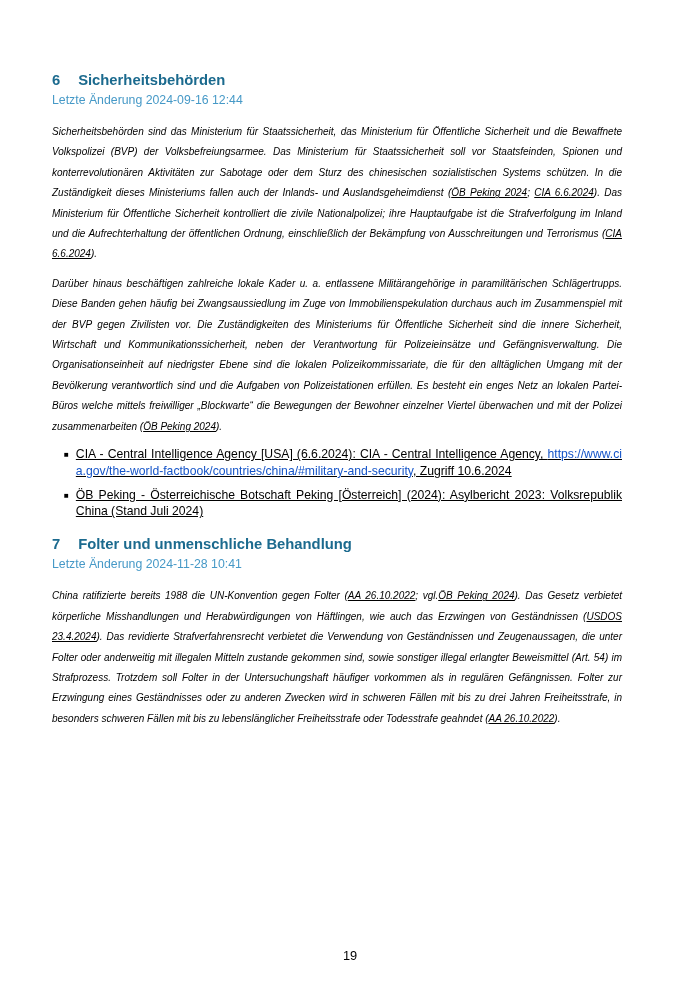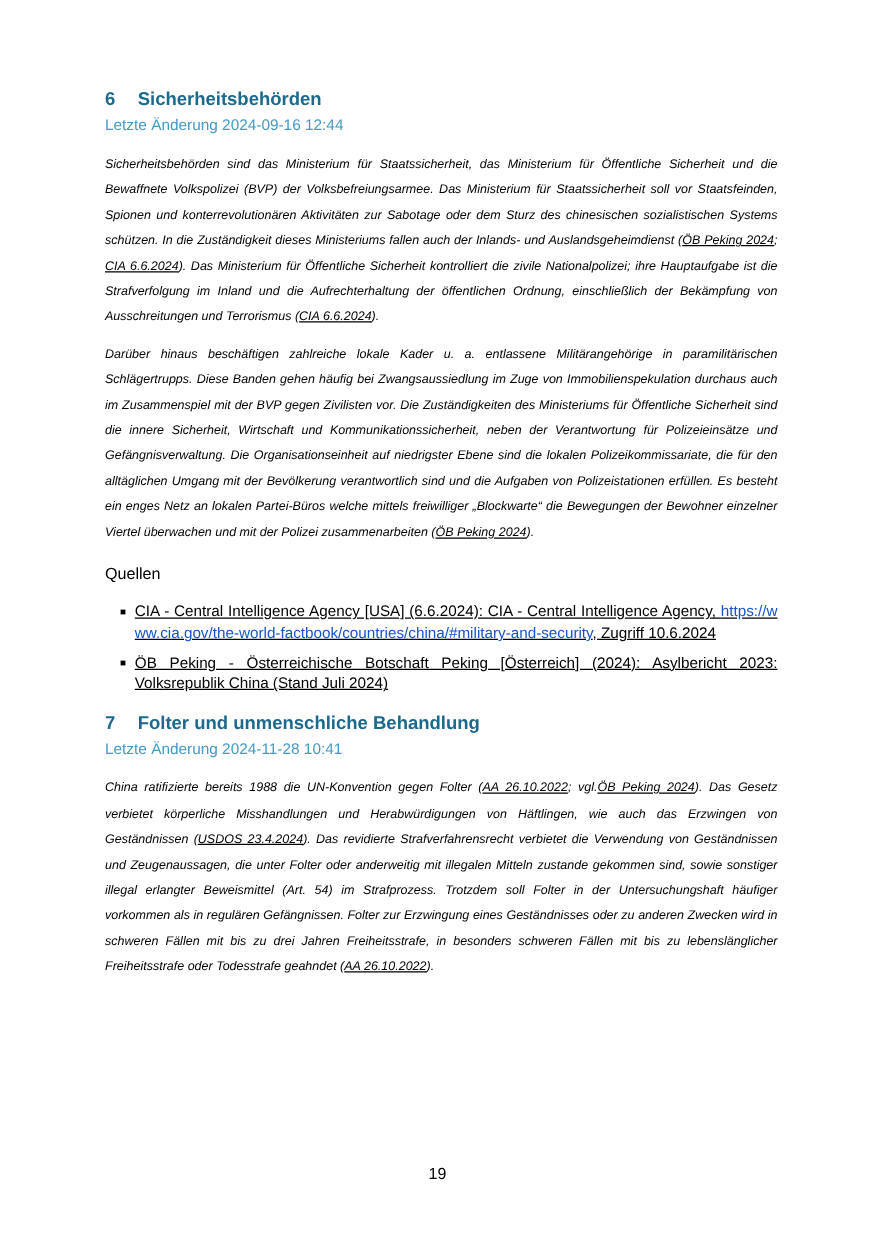--- a/index.html
+++ b/index.html
@@ -7,21 +7,21 @@
     padding: 0;
     background: #ffffff;
     font-family: "Liberation Sans", sans-serif;
     color: var(--text, #000000);
   }
   .page {
     position: relative;
     width: 700px;
     height: 990px;
     box-sizing: border-box;
-    padding: 72px 78px 0 84px;
+    padding: 72px 78px 0 52px;
     background: var(--background, #ffffff);
     overflow: hidden;
   }
   .section-heading {
     color: var(--heading, #1b6a8e);
     font-size: 14.8px;
     font-weight: bold;
     margin: 0 0 5px 0;
   }
   .heading-number {
@@ -72,41 +72,40 @@
     flex: 0 0 auto;
     padding-top: 1px;
   }
   .src-text { flex: 1 1 auto; text-decoration: underline; }
   .section-block { margin: 0; }
   .section-7 { margin-top: 15px; }
   .page-footer {
     position: absolute;
     left: 0;
     right: 0;
-    bottom: 44px;
+    bottom: 27px;
     text-align: center;
     font-size: 12.8px;
   }
 </style>
 </head>
 <body>
 
 <div class="page">
 
   <section class="section-block section-6">
     <h2 class="section-heading">
       <span class="heading-number">6</span>
       <span class="heading-title">Sicherheitsbehörden</span>
     </h2>
     <div class="last-change">Letzte Änderung 2024-09-16 12:44</div>
 
     <p class="body-par"><span class="run-plain">Sicherheitsbehörden sind das Ministerium für Staatssicherheit, das Ministerium für Öffentliche Sicherheit und die Bewaffnete Volkspolizei (BVP) der Volksbefreiungsarmee. Das Ministerium für Staatssicherheit soll vor Staatsfeinden, Spionen und konterrevolutionären Aktivitäten zur Sabotage oder dem Sturz des chinesischen sozialistischen Systems schützen. In die Zuständigkeit dieses Ministeriums fallen auch der Inlands- und Auslandsgeheimdienst (</span><span class="run-link">ÖB Peking 2024</span><span class="run-plain">; </span><span class="run-link">CIA 6.6.2024</span><span class="run-plain">). Das Ministerium für Öffentliche Sicherheit kontrolliert die zivile Nationalpolizei; ihre Hauptaufgabe ist die Strafverfolgung im Inland und die Aufrechterhaltung der öffentlichen Ordnung, einschließlich der Bekämpfung von Ausschreitungen und Terrorismus (</span><span class="run-link">CIA 6.6.2024</span><span class="run-plain">).</span></p>
     <p class="body-par"><span class="run-plain">Darüber hinaus beschäftigen zahlreiche lokale Kader u. a. entlassene Militärangehörige in paramilitärischen Schlägertrupps. Diese Banden gehen häufig bei Zwangsaussiedlung im Zuge von Immobilienspekulation durchaus auch im Zusammenspiel mit der BVP gegen Zivilisten vor. Die Zuständigkeiten des Ministeriums für Öffentliche Sicherheit sind die innere Sicherheit, Wirtschaft und Kommunikationssicherheit, neben der Verantwortung für Polizeieinsätze und Gefängnisverwaltung. Die Organisationseinheit auf niedrigster Ebene sind die lokalen Polizeikommissariate, die für den alltäglichen Umgang mit der Bevölkerung verantwortlich sind und die Aufgaben von Polizeistationen erfüllen. Es besteht ein enges Netz an lokalen Partei-Büros welche mittels freiwilliger „Blockwarte“ die Bewegungen der Bewohner einzelner Viertel überwachen und mit der Polizei zusammenarbeiten (</span><span class="run-link">ÖB Peking 2024</span><span class="run-plain">).</span></p>
 
-    <div class="sources-heading">Quellen</div>
 
     <ul class="sources">
       <li>
         <span class="bullet">■</span>
         <span class="src-text"><span class="run-plain">CIA - Central Intelligence Agency [USA] (6.6.2024): CIA - Central Intelligence Agency, </span><span class="run-url">https://www.cia.gov/the-world-factbook/countries/china/#military-and-security</span><span class="run-plain">, Zugriff 10.6.2024</span></span>
       </li>
       <li>
         <span class="bullet">■</span>
         <span class="src-text"><span class="run-plain">ÖB Peking - Österreichische Botschaft Peking [Österreich] (2024): Asylbericht 2023: Volksrepublik China (Stand Juli 2024)</span></span>
       </li>

